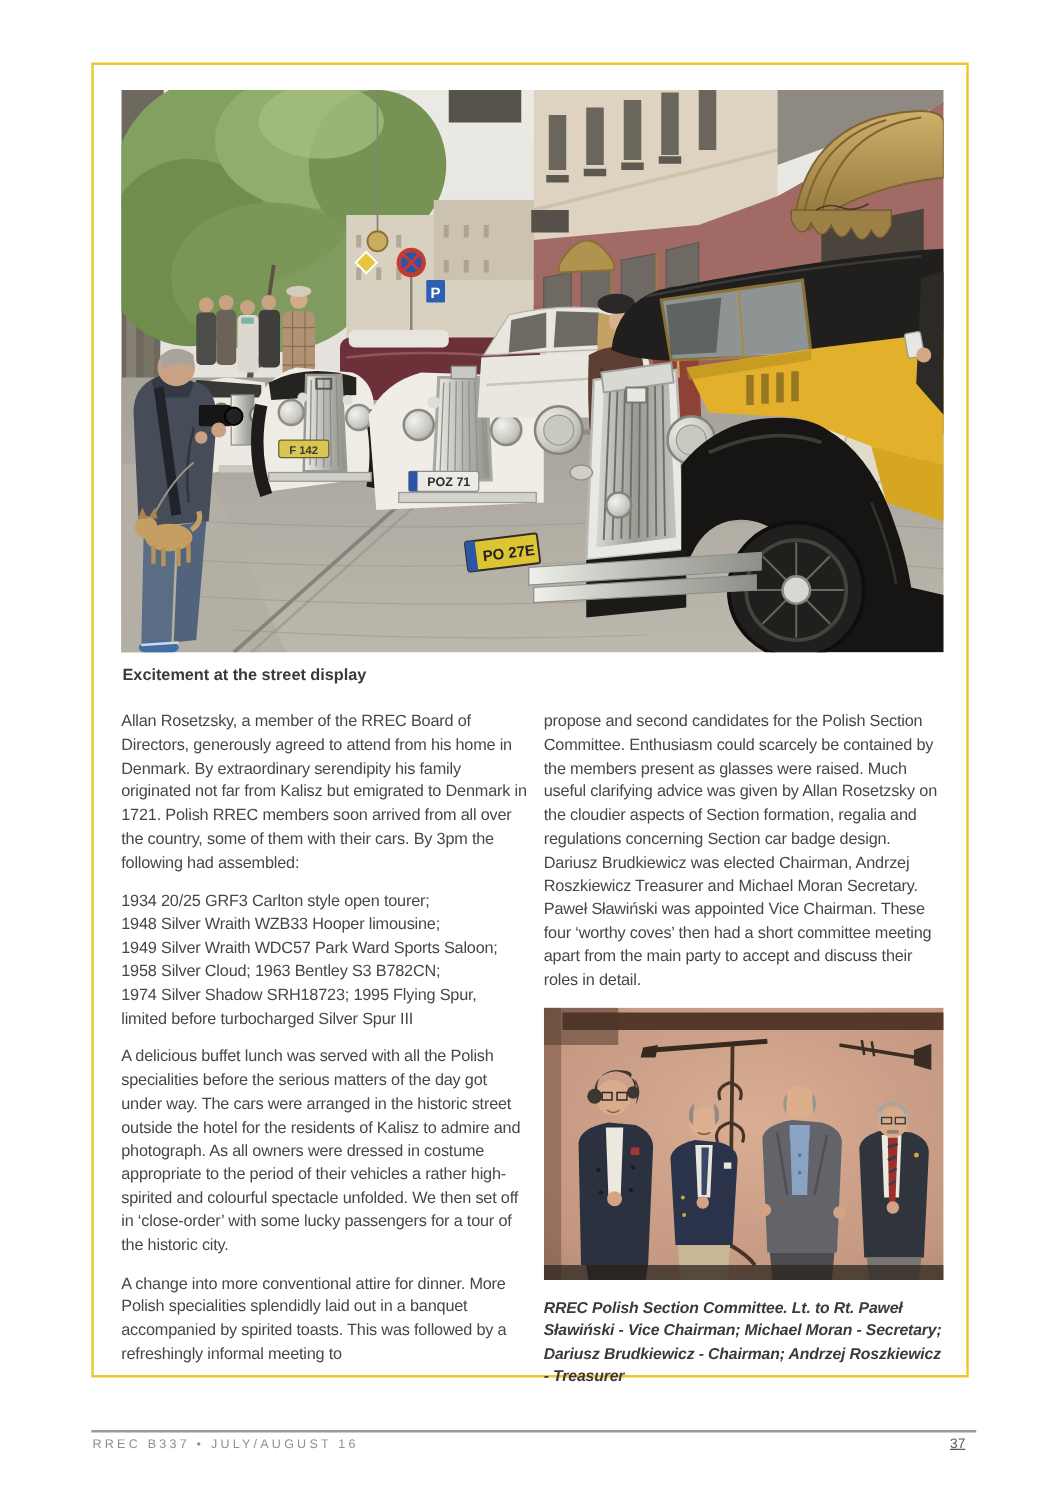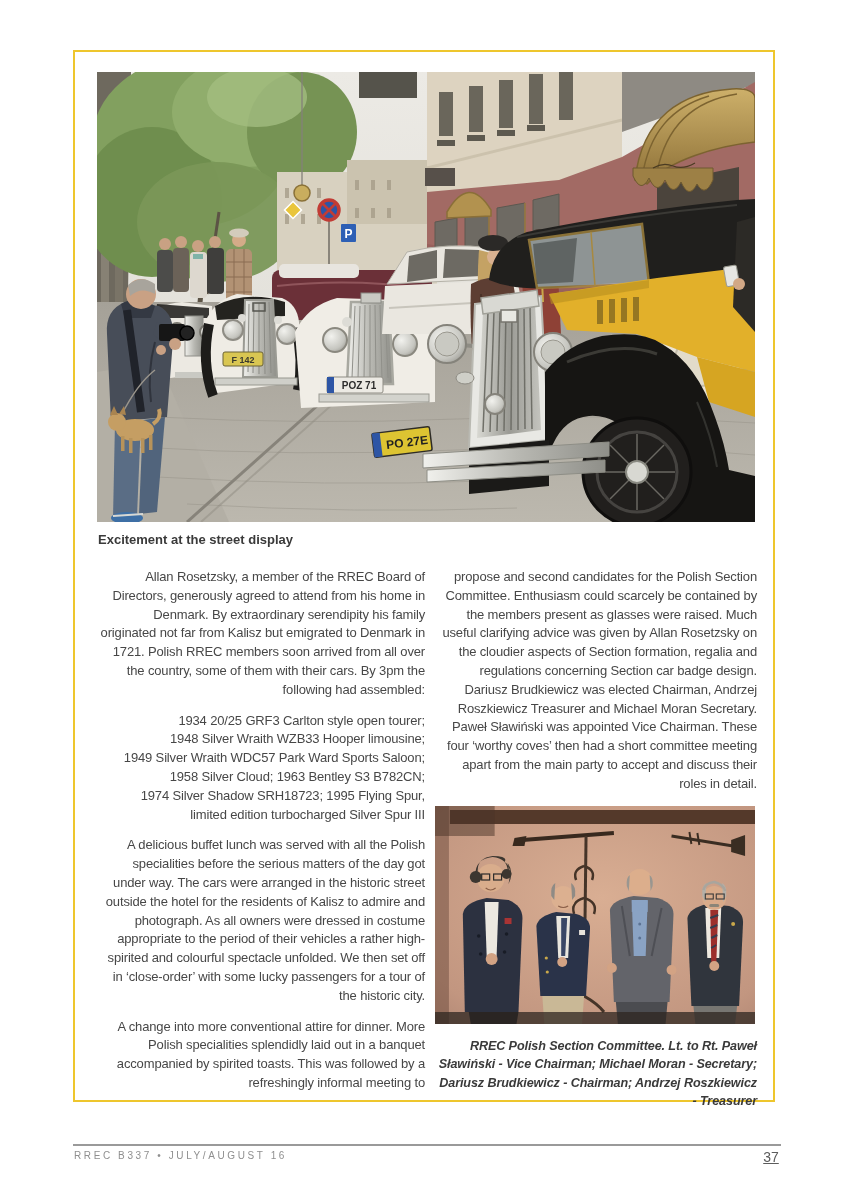--- a/index.html
+++ b/index.html
@@ -5,34 +5,34 @@
   * { margin:0; padding:0; box-sizing:border-box; }
   html,body { width:848px; height:1200px; background:#ffffff; font-family:"Liberation Sans", sans-serif; color:#454545; position:relative; overflow:hidden; }
 
   .frame { position:absolute; left:73px; top:50px; width:702px; height:1052px; border:2px solid #eec62d; background:#fff; }
 
   .street-fig { position:absolute; left:22px; top:20px; width:658px; height:450px; overflow:hidden; }
   .street-fig svg { display:block; width:658px; height:450px; }
 
   .street-caption { position:absolute; left:23px; top:480px; width:640px; font-size:13px; font-weight:bold; color:#3a3a3a; }
 
-  .col { position:absolute; top:516px; font-size:13px; line-height:18.8px; letter-spacing:-0.15px; color:#474747;text-align:right; }
+  .col { position:absolute; top:516px; font-size:13px; line-height:18.8px; letter-spacing:-0.15px; color:#474747; }
   .col-left  { left:22px;  width:328px; }
   .col-right { left:360px; width:322px; }
   .col p { margin:0 0 12px 0; }
   .car-list { margin:10px 0 12px 0; }
   .car-list div { white-space:nowrap; }
 
   .committee-fig { width:320px; height:218px; margin-top:2px; overflow:hidden; }
   .committee-fig svg { display:block; width:320px; height:218px; }
   .committee-caption { margin-top:13px; font-size:12.6px; line-height:18.6px; font-weight:bold; font-style:italic; color:#3a3a3a; letter-spacing:-0.1px; }
 
   .footer-rule { position:absolute; left:73px; top:1144px; width:708px; height:2px; background:#9a9a9a; }
   .footer-left { position:absolute; left:74px; top:1150px; font-size:10px; font-weight:normal; letter-spacing:2.6px; color:#8f8f8f;text-align:right; }
-  .footer-page { position:absolute; left:760px; top:1149px; width:22px; text-align:center; font-size:14px; color:#5c5c5c;text-decoration:underline; }
+  .footer-page { position:absolute; left:760px; top:1149px; width:22px; text-align:left; font-size:11px; color:#5c5c5c;text-decoration:underline; }
 </style>
 </head>
 <body>
 
 <div class="frame">
 
   <figure class="street-fig">
     <svg viewBox="0 0 658 450" preserveAspectRatio="none">
       <defs>
         <linearGradient id="sky" x1="0" y1="0" x2="0" y2="1">
@@ -382,21 +382,21 @@
   <div class="street-caption">Excitement at the street display</div>
 
   <div class="col col-left">
     <p>Allan Rosetzsky, a member of the RREC Board of Directors, generously agreed to attend from his home in Denmark. By extraordinary serendipity his family originated not far from Kalisz but emigrated to Denmark in 1721. Polish RREC members soon arrived from all over the country, some of them with their cars. By 3pm the following had assembled:</p>
     <div class="car-list">
       <div>1934 20/25 GRF3 Carlton style open tourer;</div>
       <div>1948 Silver Wraith WZB33 Hooper limousine;</div>
       <div>1949 Silver Wraith WDC57 Park Ward Sports Saloon;</div>
       <div>1958 Silver Cloud; 1963 Bentley S3 B782CN;</div>
       <div>1974 Silver Shadow SRH18723; 1995 Flying Spur,</div>
-      <div>limited edition turbocharged Silver Spur III</div>
+      <div>limited before turbocharged Silver Spur III</div>
     </div>
     <p>A delicious buffet lunch was served with all the Polish specialities before the serious matters of the day got under way. The cars were arranged in the historic street outside the hotel for the residents of Kalisz to admire and photograph. As all owners were dressed in costume appropriate to the period of their vehicles a rather high-spirited and colourful spectacle unfolded. We then set off in ‘close-order’ with some lucky passengers for a tour of the historic city.</p>
     <p>A change into more conventional attire for dinner. More Polish specialities splendidly laid out in a banquet accompanied by spirited toasts. This was followed by a refreshingly informal meeting to</p>
   </div>
 
   <div class="col col-right">
     <p>propose and second candidates for the Polish Section Committee. Enthusiasm could scarcely be contained by the members present as glasses were raised. Much useful clarifying advice was given by Allan Rosetzsky on the cloudier aspects of Section formation, regalia and regulations concerning Section car badge design. Dariusz Brudkiewicz was elected Chairman, Andrzej Roszkiewicz Treasurer and Michael Moran Secretary. Paweł Sławiński was appointed Vice Chairman. These four ‘worthy coves’ then had a short committee meeting apart from the main party to accept and discuss their roles in detail.</p>
 
     <figure class="committee-fig">
       <svg viewBox="0 0 322 218" preserveAspectRatio="none">

